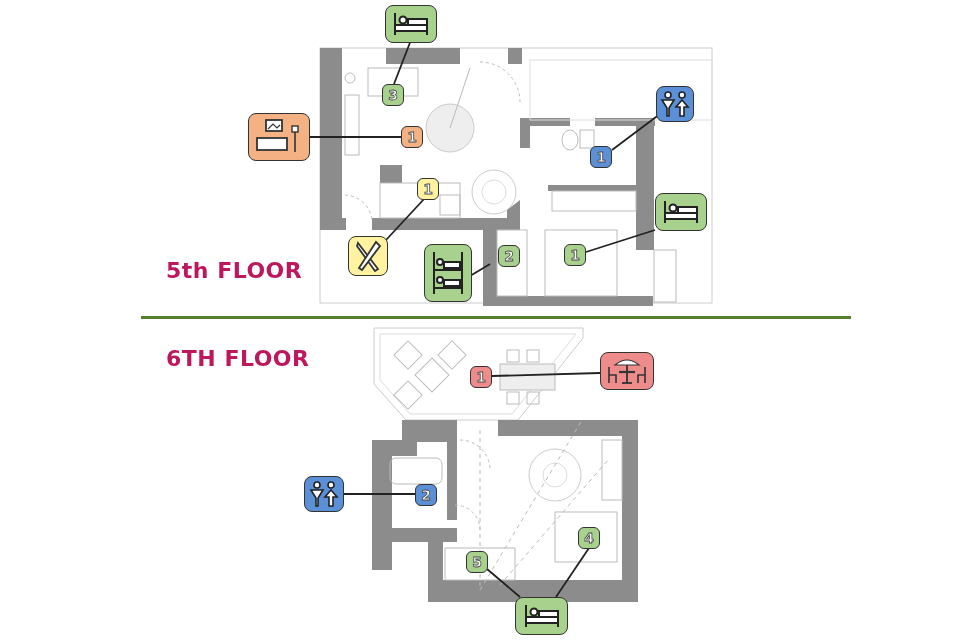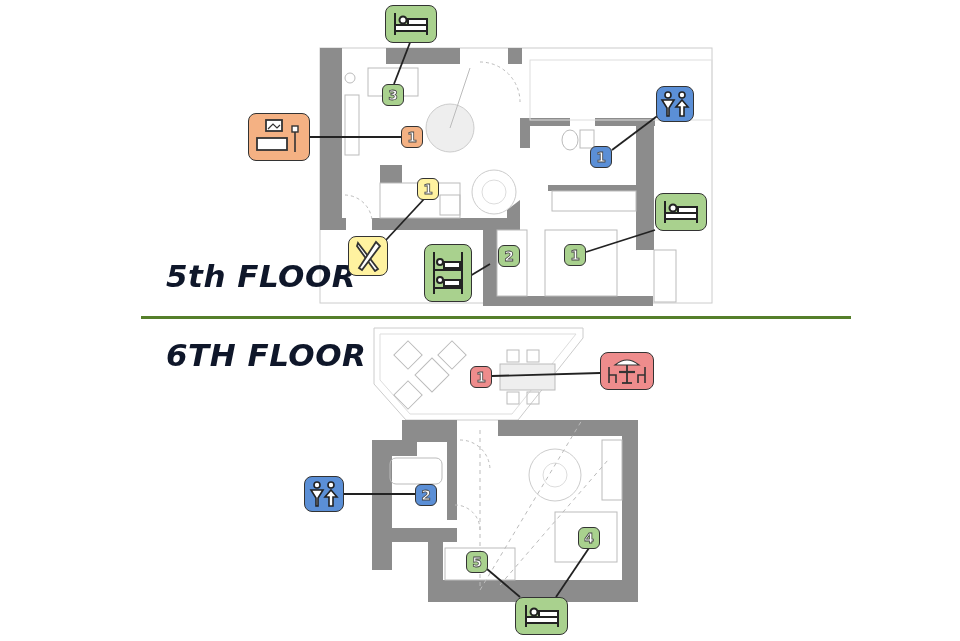--- a/index.html
+++ b/index.html
@@ -1,17 +1,17 @@
 <!DOCTYPE html>
 <html><head>
 <meta charset="utf-8">
 <style>
   html,body{margin:0;padding:0;background:#fff;}
   body{width:960px;height:641px;position:relative;overflow:hidden;font-family:"DejaVu Sans",sans-serif;}
-  .floor-title{position:absolute;color:#0f172a;font-weight:bold;font-size:31px;letter-spacing:0.5px;font-family:"DejaVu Sans",sans-serif;white-space:nowrap;font-style:italic;}
+  .floor-title{position:absolute;color:#be185d;font-weight:bold;font-size:22px;letter-spacing:0.5px;font-family:"DejaVu Sans",sans-serif;white-space:nowrap;}
   .divider{position:absolute;left:141px;top:316px;width:710px;height:3px;background:#557f2a;}
   .badge{position:absolute;width:22px;height:22px;border:1.5px solid #333;border-radius:6px;box-sizing:border-box;display:flex;align-items:center;justify-content:center;font-size:14px;font-weight:bold;color:#fff;-webkit-text-stroke:0.8px #444;font-family:"DejaVu Sans",sans-serif;}
   .icon-box{position:absolute;border:1.8px solid #333;border-radius:8px;box-sizing:border-box;display:flex;align-items:center;justify-content:center;}
   .green{background:#a9d18e;}
   .orange{background:#f4b183;}
   .yellow{background:#fff2a0;}
   .blue{background:#5b8fd6;}
   .red{background:#ee8c8c;}
   svg.plan{position:absolute;left:0;top:0;}
 </style>
@@ -124,21 +124,21 @@
     <line x1="655" y1="230" x2="586" y2="252"></line>
     <line x1="492" y1="376" x2="600" y2="373"></line>
     <line x1="343" y1="494" x2="415" y2="494"></line>
     <line x1="589" y1="548" x2="556" y2="597"></line>
     <line x1="487" y1="569" x2="520" y2="597"></line>
   </g>
 </svg>
 
 <div class="floor-title" style="left:166px;top:258px;">5th FLOOR</div>
 <div class="divider"></div>
-<div class="floor-title" style="left:166px;top:337px;">6TH FLOOR</div>
+<div class="floor-title" style="left:166px;top:346px;">6TH FLOOR</div>
 
 <div class="icon-box orange" style="left:248px;top:113px;width:62px;height:48px;">
   <svg width="50" height="38" viewBox="0 0 50 38" fill="none" stroke="#fff" stroke-width="2.4">
     <rect x="12" y="2" width="16" height="11" stroke="#333" stroke-width="1.8" fill="#fff"></rect>
     <path d="M14 11 L19 6 L23 10 L26 7" stroke="#333" stroke-width="1.2"></path>
     <rect x="3" y="20" width="30" height="12" fill="#fff" stroke="#333" stroke-width="1.8"></rect>
     <line x1="41" y1="14" x2="41" y2="34" stroke="#333" stroke-width="1.6"></line>
     <rect x="38" y="8" width="6" height="6" fill="#fff" stroke="#333" stroke-width="1.4"></rect>
   </svg>
 </div>

